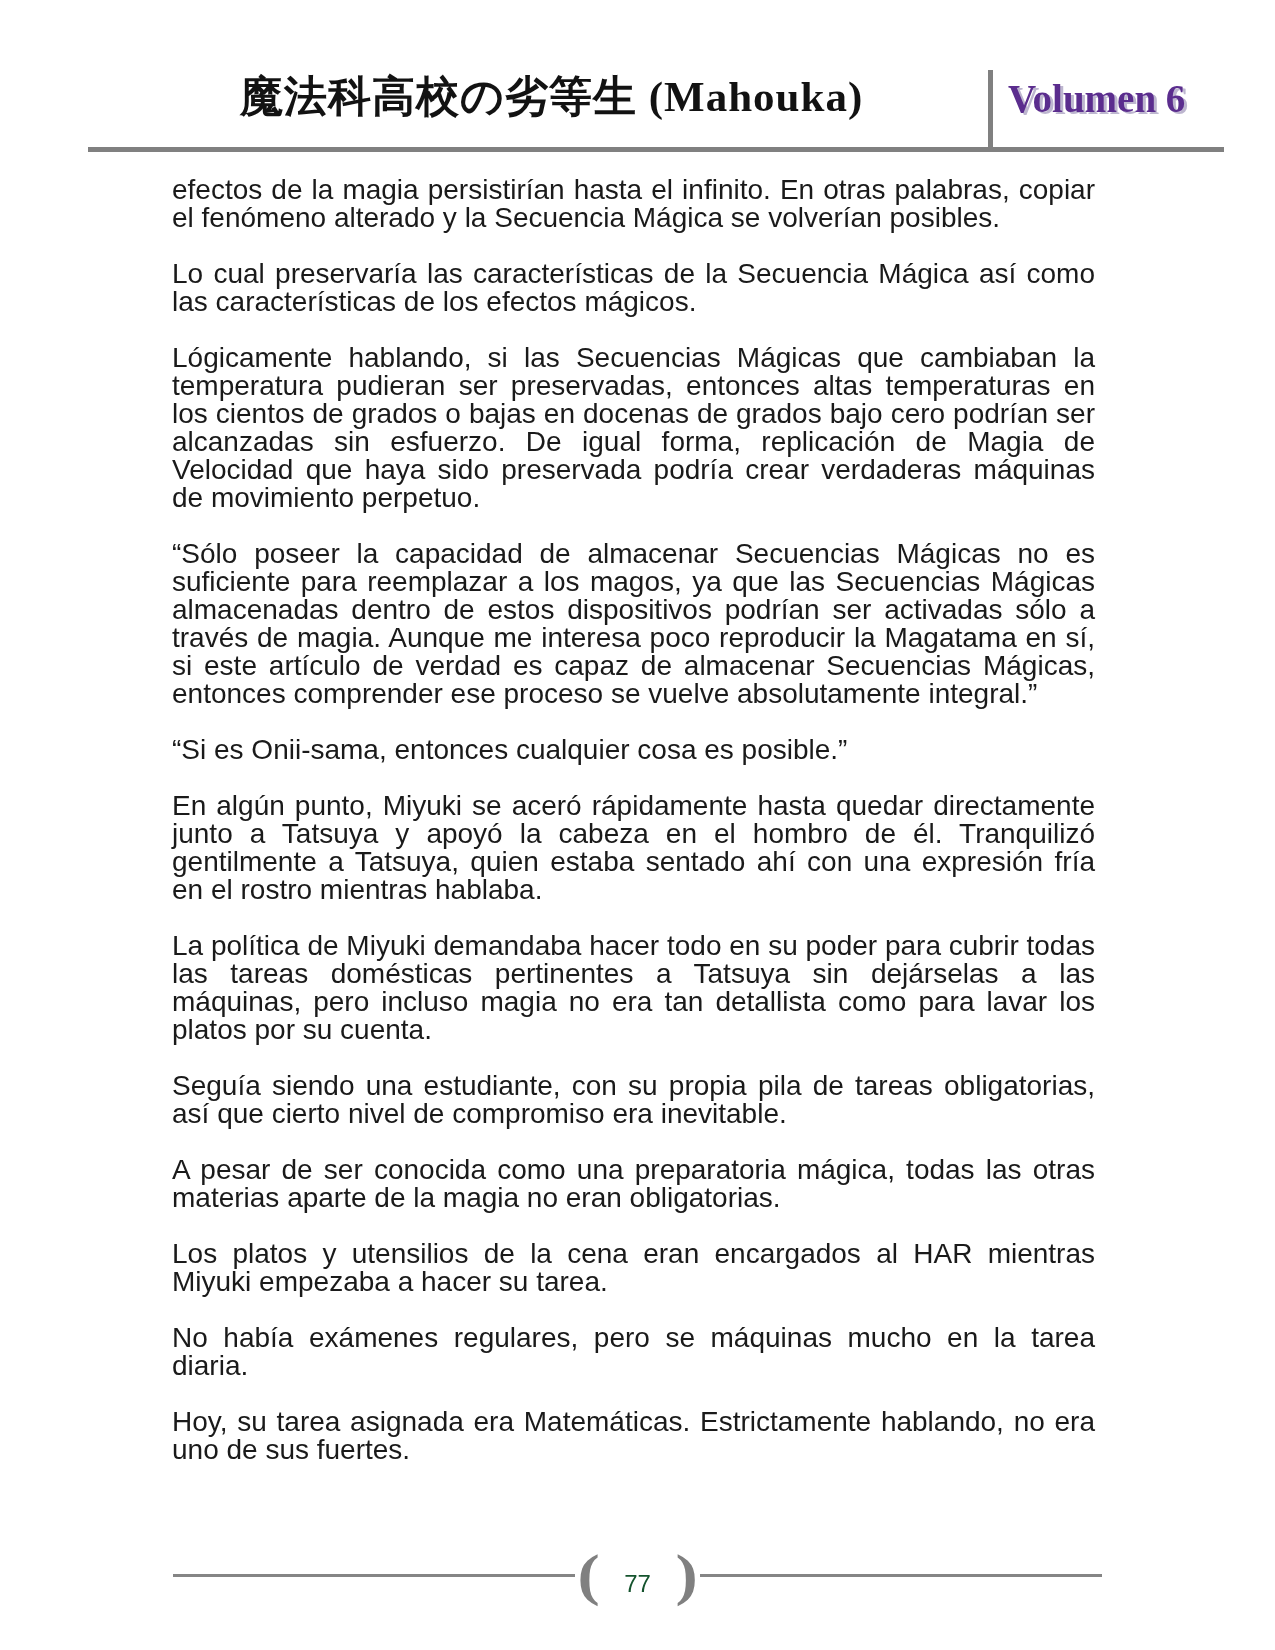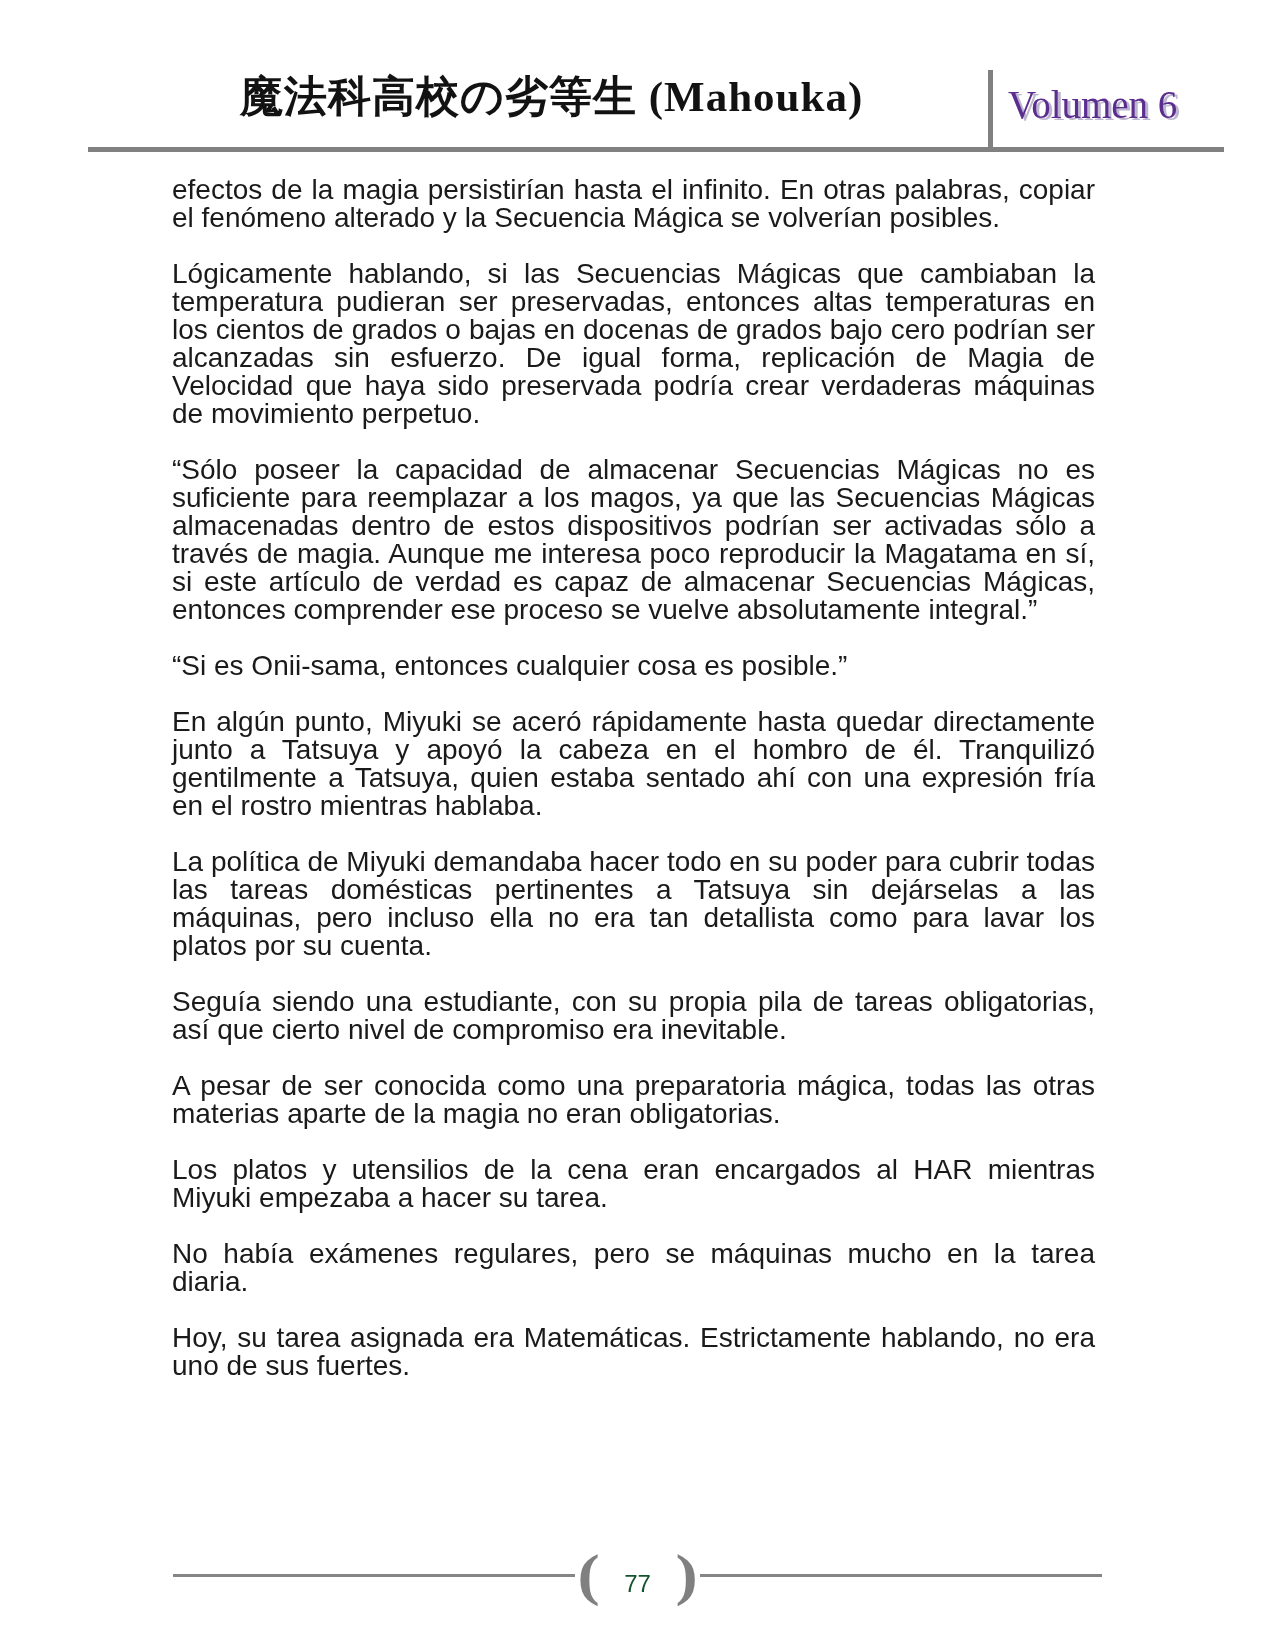--- a/index.html
+++ b/index.html
@@ -33,23 +33,23 @@
     position: absolute;
     left: 988px;
     top: 70px;
     width: 5px;
     height: 81px;
     background: #808080;
   }
   .volume-label {
     position: absolute;
     left: 1008px;
-    top: 82px;
+    top: 76px;
     font-family: "Liberation Serif", "DejaVu Serif", serif;
-    font-weight: 400;
+    font-weight: 700;
     font-size: 39px;
     color: #5b2d8e;
     text-shadow: 3px 2px 0 #bdb6cf;
     white-space: nowrap;
   }
   .header-rule {
     position: absolute;
     left: 88px;
     top: 147px;
     width: 1136px;
@@ -116,25 +116,26 @@
   <h1 class="doc-title">魔法科高校の劣等生 (Mahouka)</h1>
 
   <div class="volume-bar"></div>
 
   <div class="volume-label">Volumen 6</div>
 
   <div class="header-rule"></div>
 
   <main class="body-text">
     <p>efectos de la magia persistirían hasta el infinito. En otras palabras, copiar el fenómeno alterado y la Secuencia Mágica se volverían posibles.</p>
+    <p>Lo cual preservaría las características de la Secuencia Mágica así como las características de los efectos mágicos.</p>
     <p>Lógicamente hablando, si las Secuencias Mágicas que cambiaban la temperatura pudieran ser preservadas, entonces altas temperaturas en los cientos de grados o bajas en docenas de grados bajo cero podrían ser alcanzadas sin esfuerzo. De igual forma, replicación de Magia de Velocidad que haya sido preservada podría crear verdaderas máquinas de movimiento perpetuo.</p>
     <p>“Sólo poseer la capacidad de almacenar Secuencias Mágicas no es suficiente para reemplazar a los magos, ya que las Secuencias Mágicas almacenadas dentro de estos dispositivos podrían ser activadas sólo a través de magia. Aunque me interesa poco reproducir la Magatama en sí, si este artículo de verdad es capaz de almacenar Secuencias Mágicas, entonces comprender ese proceso se vuelve absolutamente integral.”</p>
     <p>“Si es Onii-sama, entonces cualquier cosa es posible.”</p>
     <p>En algún punto, Miyuki se aceró rápidamente hasta quedar directamente junto a Tatsuya y apoyó la cabeza en el hombro de él. Tranquilizó gentilmente a Tatsuya, quien estaba sentado ahí con una expresión fría en el rostro mientras hablaba.</p>
-    <p class="gap-extra">La política de Miyuki demandaba hacer todo en su poder para cubrir todas las tareas domésticas pertinentes a Tatsuya sin dejárselas a las máquinas, pero incluso ella no era tan detallista como para lavar los platos por su cuenta.</p>
+    <p class="gap-extra">La política de Miyuki demandaba hacer todo en su poder para cubrir todas las tareas domésticas pertinentes a Tatsuya sin dejárselas a las máquinas, pero incluso magia no era tan detallista como para lavar los platos por su cuenta.</p>
     <p>Seguía siendo una estudiante, con su propia pila de tareas obligatorias, así que cierto nivel de compromiso era inevitable.</p>
     <p>A pesar de ser conocida como una preparatoria mágica, todas las otras materias aparte de la magia no eran obligatorias.</p>
     <p>Los platos y utensilios de la cena eran encargados al HAR mientras Miyuki empezaba a hacer su tarea.</p>
     <p>No había exámenes regulares, pero se máquinas mucho en la tarea diaria.</p>
     <p>Hoy, su tarea asignada era Matemáticas. Estrictamente hablando, no era uno de sus fuertes.</p>
   </main>
 
   <footer class="page-footer">
     <div class="footer-line"></div>
     <span class="footer-bracket">(</span>

